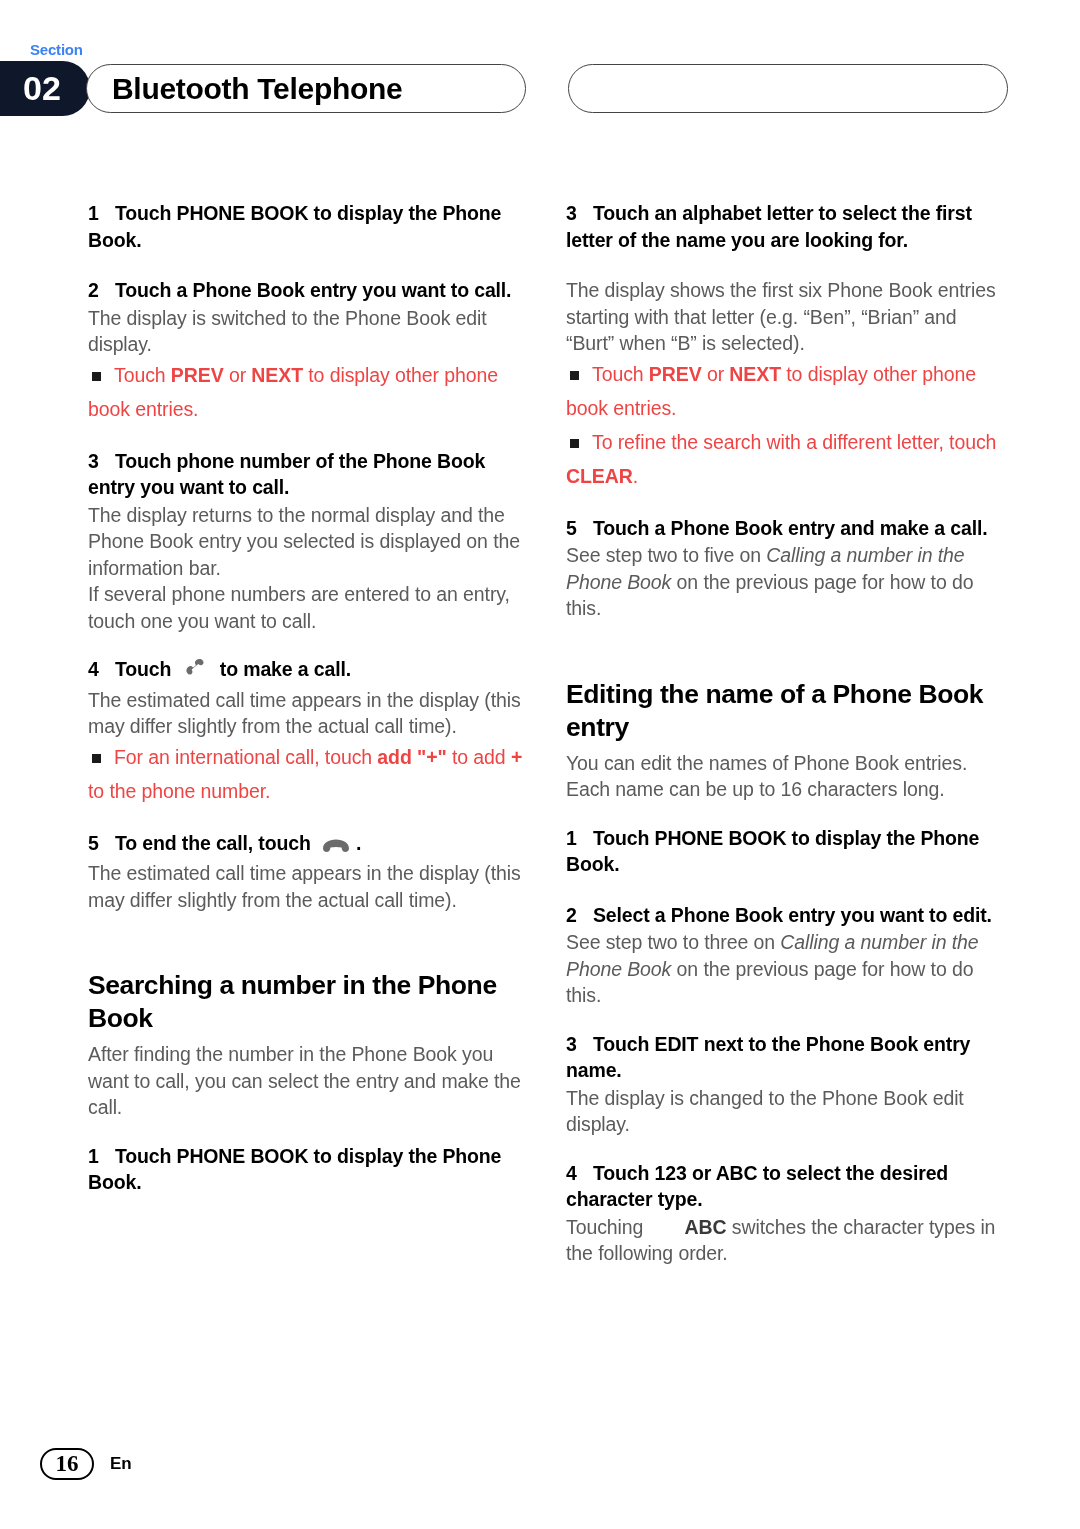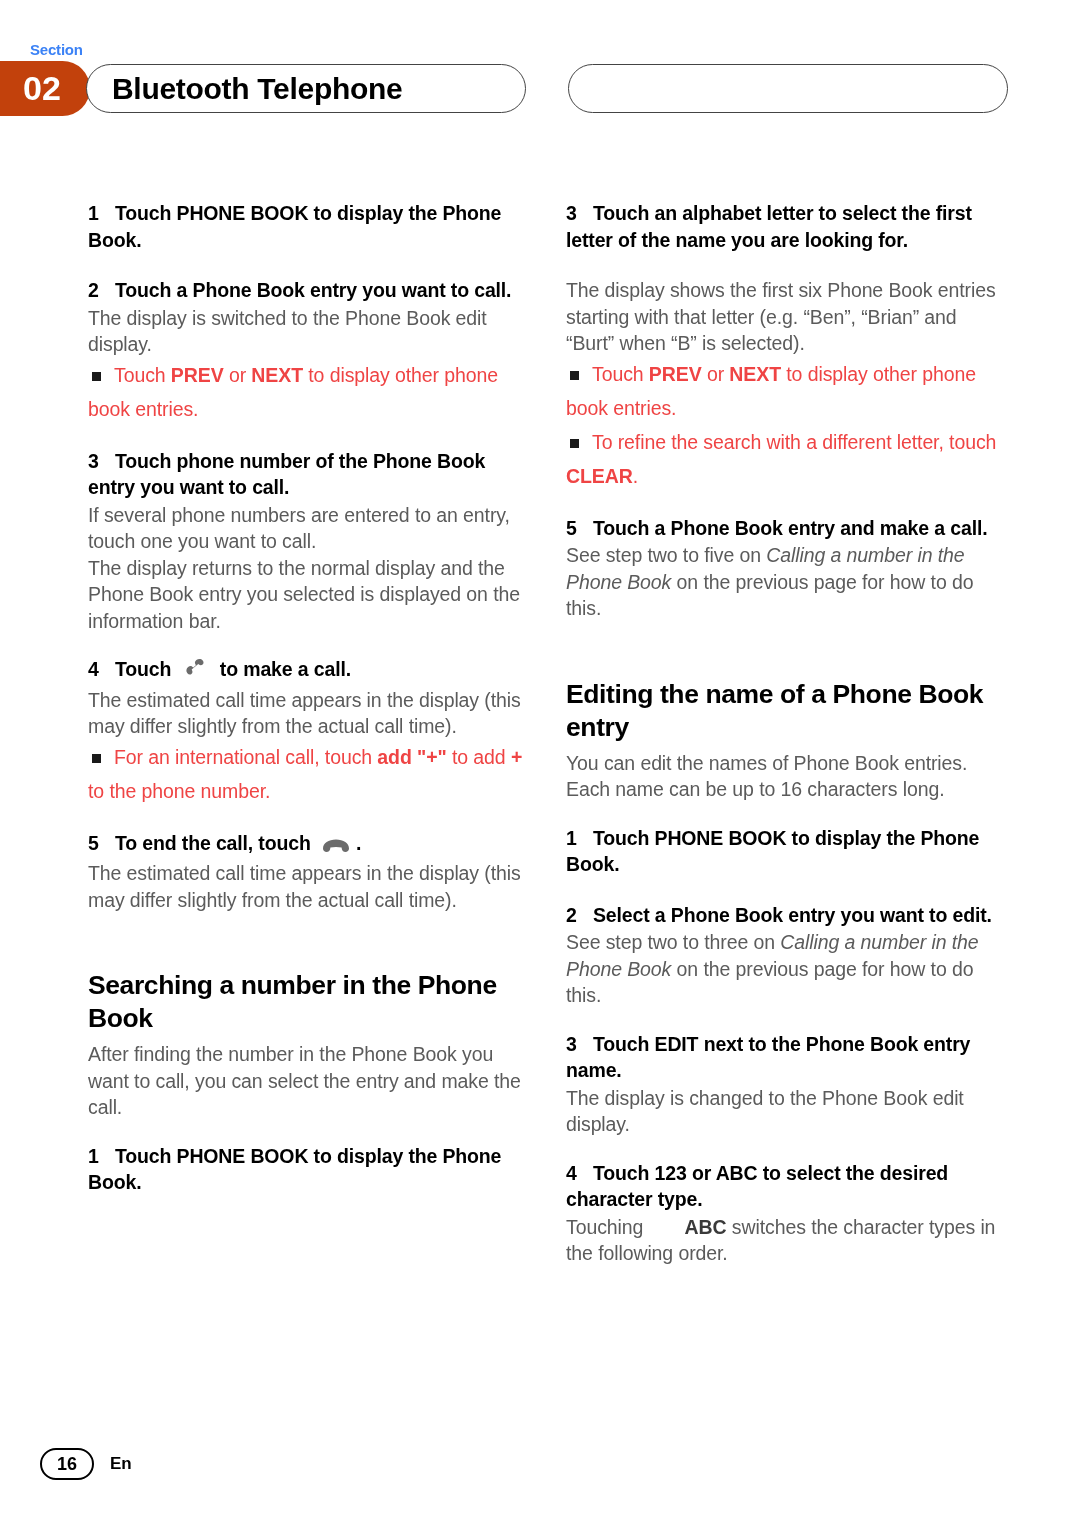--- a/index.html
+++ b/index.html
@@ -32,21 +32,21 @@
     font-weight: bold;
     color: #3b82f6;
     letter-spacing: -0.2px;
   }
   .section-badge {
     position: absolute;
     left: 0px;
     top: 61px;
     width: 90px;
     height: 55px;
-    background: #c2410c;
+    background: #0f172a;
     border-top-right-radius: 28px;
     border-bottom-right-radius: 28px;
     color: #ffffff;
     font-size: 34px;
     font-weight: bold;
     line-height: 55px;
     text-align: center;
     padding-right: 6px;
     box-sizing: border-box;
   }
@@ -167,23 +167,24 @@
     position: absolute;
     left: 40px;
     top: 0px;
     width: 54px;
     height: 32px;
     border: 2.4px solid #000000;
     border-radius: 17px;
     box-sizing: border-box;
     text-align: center;
     line-height: 28px;
-    font-size: 18px;
-    font-weight: bold;
-    color: #000000;
+    font-size: 23px;
+    font-weight: bold;
+    color: #000000;
+    font-family: Liberation Serif, serif;
   }
   .footer-lang {
     position: absolute;
     left: 110px;
     top: 6px;
     font-size: 17px;
     font-weight: bold;
     color: #000000;
   }
 </style>
@@ -206,22 +207,22 @@
 
     <div class="step-gap"></div>
 
     <p class="step"><span class="num">2</span><span>Touch a Phone Book entry you want to call.</span></p>
     <p class="body-text">The display is switched to the Phone Book edit display.</p>
     <p class="bullet"><span class="sq"></span><span>Touch </span><b>PREV</b><span> or </span><b>NEXT</b><span> to display other phone book entries.</span></p>
 
     <div class="spacer-sm"></div>
 
     <p class="step"><span class="num">3</span><span>Touch phone number of the Phone Book entry you want to call.</span></p>
+    <p class="body-text">The display returns to the normal display and the Phone Book entry you selected is displayed on the information bar.</p>
     <p class="body-text">If several phone numbers are entered to an entry, touch one you want to call.</p>
-    <p class="body-text">The display returns to the normal display and the Phone Book entry you selected is displayed on the information bar.</p>
 
     <div class="spacer-sm"></div>
 
     <p class="step"><span class="num">4</span><span>Touch</span>
       <span class="icon-offhook">
         <svg width="28" height="22" viewBox="0 0 28 22">
           <g transform="rotate(-40 14 11)">
             <path d="M4 9.5 C4 6.8 6.2 5.2 8.6 5.2 C10.4 5.2 11.6 6.0 11.9 7.2 L12.3 8.8 L15.7 8.8 L16.1 7.2 C16.4 6.0 17.6 5.2 19.4 5.2 C21.8 5.2 24 6.8 24 9.5 C24 11.3 22.8 12.6 21.3 12.6 C19.9 12.6 18.9 11.7 18.6 10.6 L18.3 9.4 L9.7 9.4 L9.4 10.6 C9.1 11.7 8.1 12.6 6.7 12.6 C5.2 12.6 4 11.3 4 9.5 Z" fill="#6b6b6b"></path>
           </g>
         </svg>

